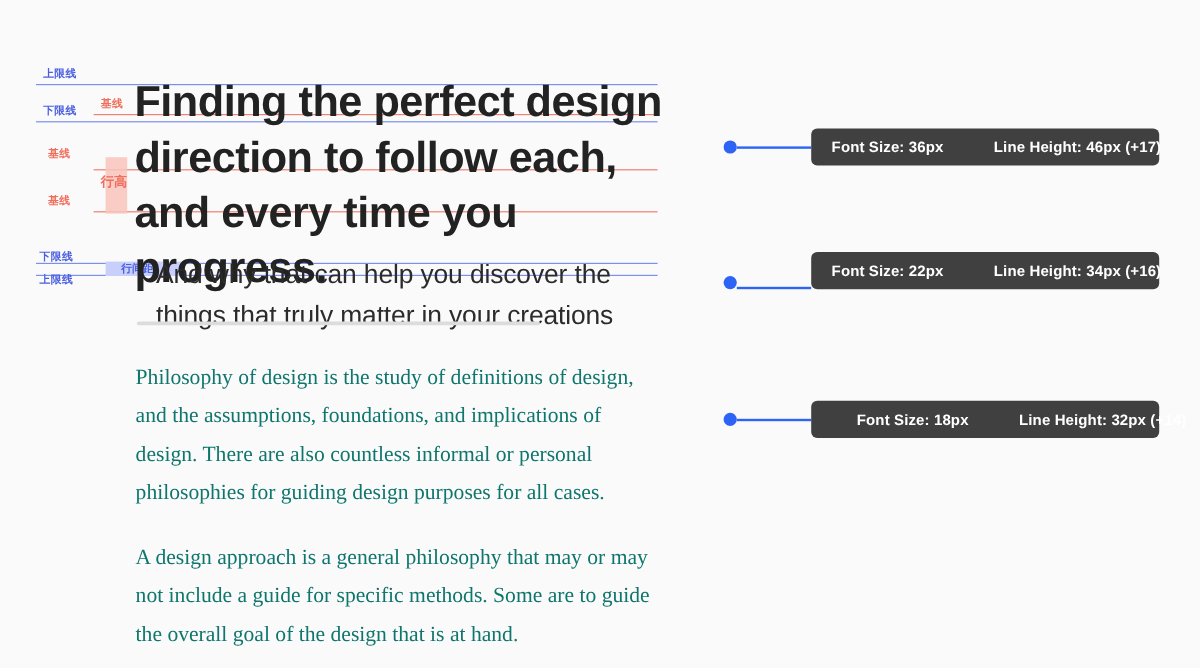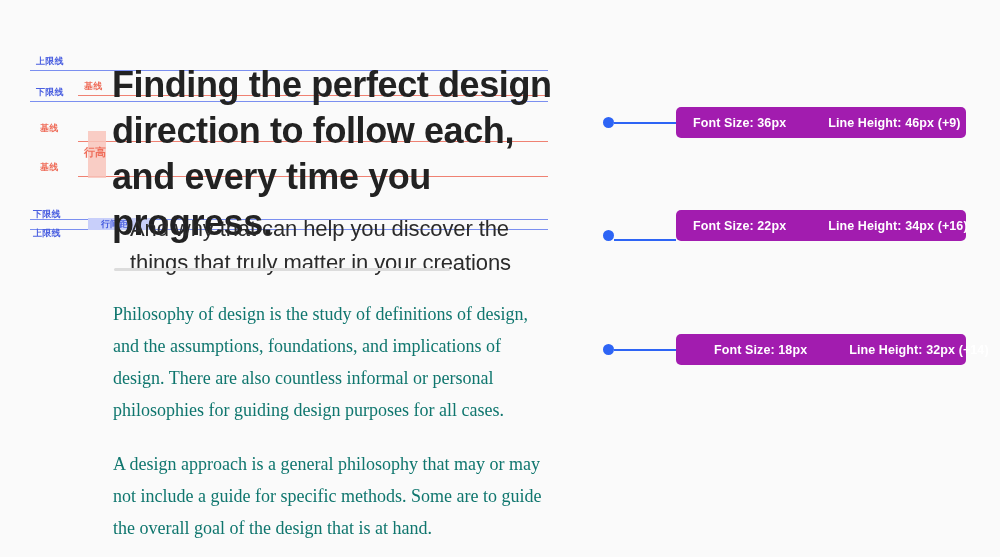--- a/index.html
+++ b/index.html
@@ -137,21 +137,21 @@
     background: #2d64f5;
     flex: 0 0 auto;
   }
   .callout-line {
     height: 2px;
     background: #2d64f5;
     flex: 0 0 auto;
     width: 60px;
   }
   .callout-badge {
-    background: #a21caf;
+    background: #404040;
     border-radius: 5px;
     height: 31px;
     display: flex;
     align-items: center;
     padding: 0 17px;
     box-sizing: border-box;
     color: #ffffff;
     font-size: 12.5px;
     font-weight: 700;
     letter-spacing: .1px;
@@ -201,21 +201,21 @@
       <p class="body-par">Philosophy of design is the study of definitions of design, and the assumptions, foundations, and implications of design. There are also countless informal or personal philosophies for guiding design purposes for all cases.</p>
       <p class="body-par">A design approach is a general philosophy that may or may not include a guide for specific methods. Some are to guide the overall goal of the design that is at hand.</p>
     </div>
 
   <div id="callouts-layer">
       <div class="callout" style="left: 603px; top: 107px;">
         <div class="callout-dot"></div>
         <div class="callout-line" style="width: 62px;"></div>
         <div class="callout-badge" style="width: 290px;">
           <span class="seg-font">Font Size: 36px</span>
-          <span class="seg-lh">Line Height: 46px (+9)</span>
+          <span class="seg-lh">Line Height: 46px (+17)</span>
         </div>
       </div>
       <div class="callout" style="left: 603px; top: 210px; align-items: flex-end;">
         <div class="callout-dot"></div>
         <div class="callout-line" style="width: 62px;"></div>
         <div class="callout-badge" style="width: 290px;">
           <span class="seg-font">Font Size: 22px</span>
           <span class="seg-lh">Line Height: 34px (+16)</span>
         </div>
       </div>

